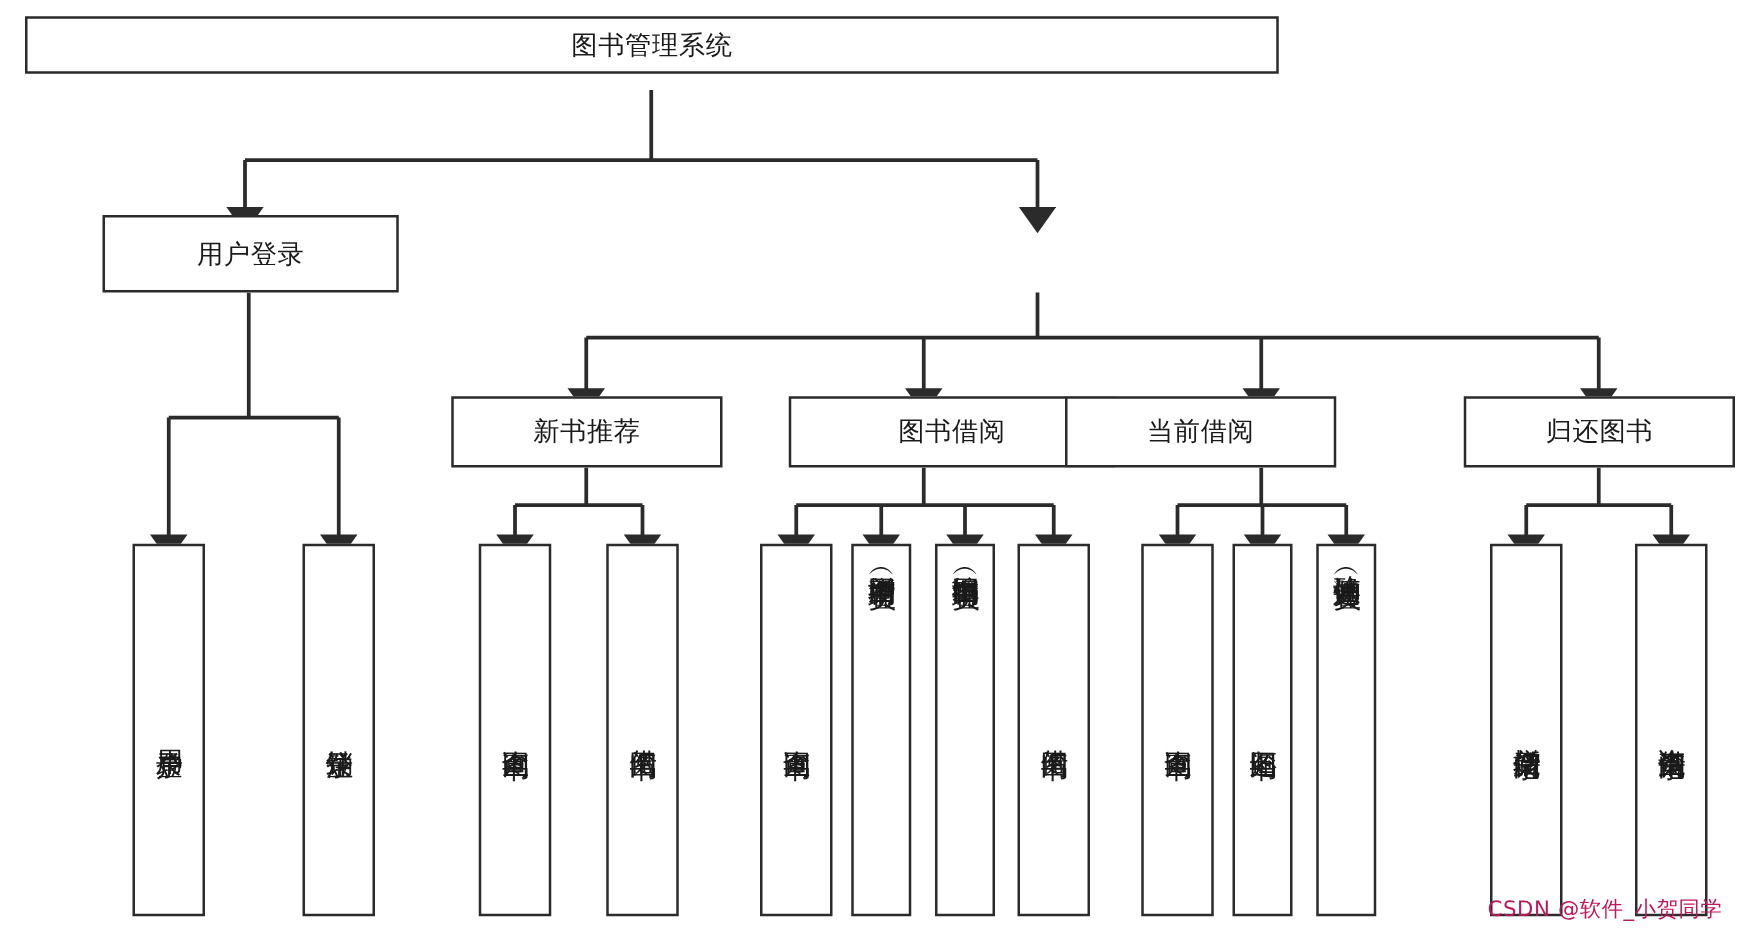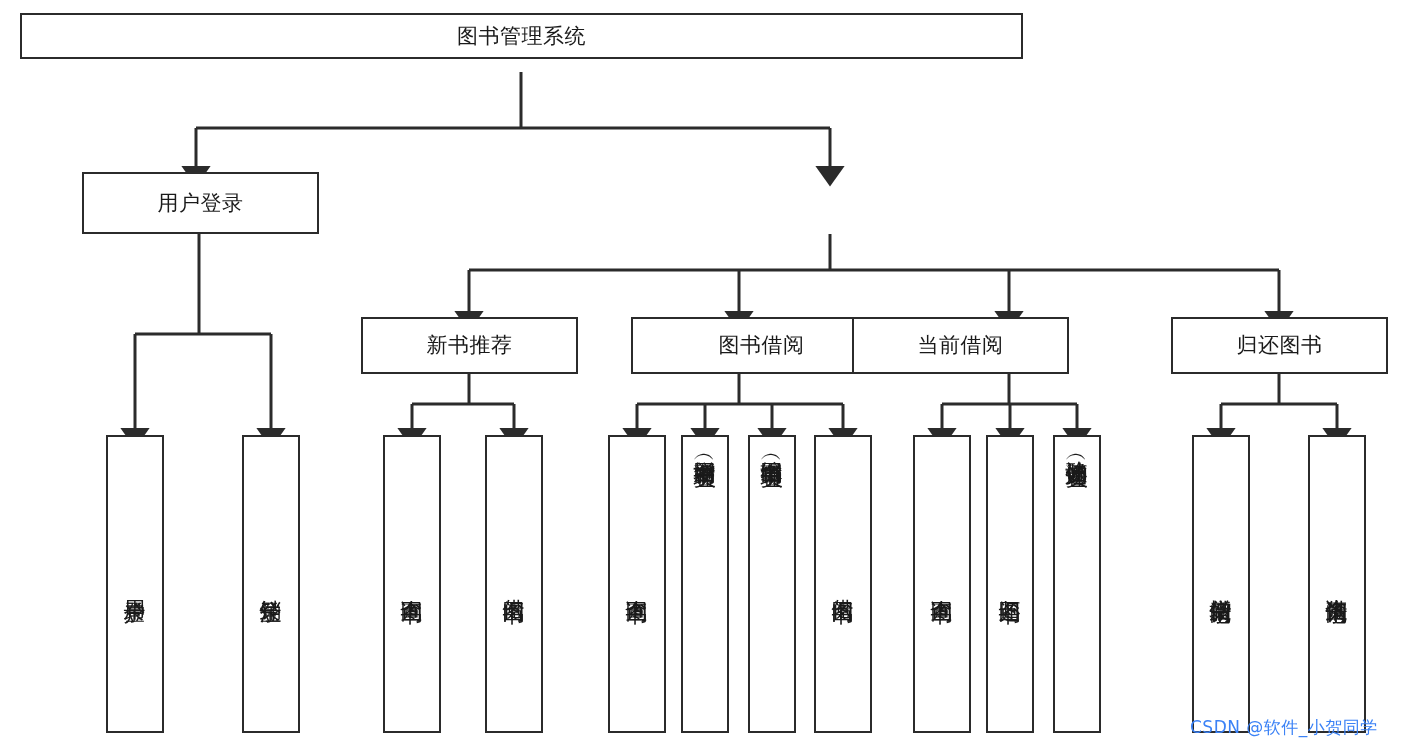--- a/index.html
+++ b/index.html
@@ -63,21 +63,21 @@
     margin: 0 auto;
   }
   
   .node.vert.center {
     align-items: center;
     padding-top: 0;
   }
   .watermark {
     position: absolute;
     font-size: 17px;
-    color: #3b82f6;
+    color: #be185d;
     white-space: nowrap;
     letter-spacing: 0.5px;
   }
 </style>
 </head>
 <body>
 
 <div id="canvas">
 
   <svg class="links" viewBox="0 0 1405 747">

